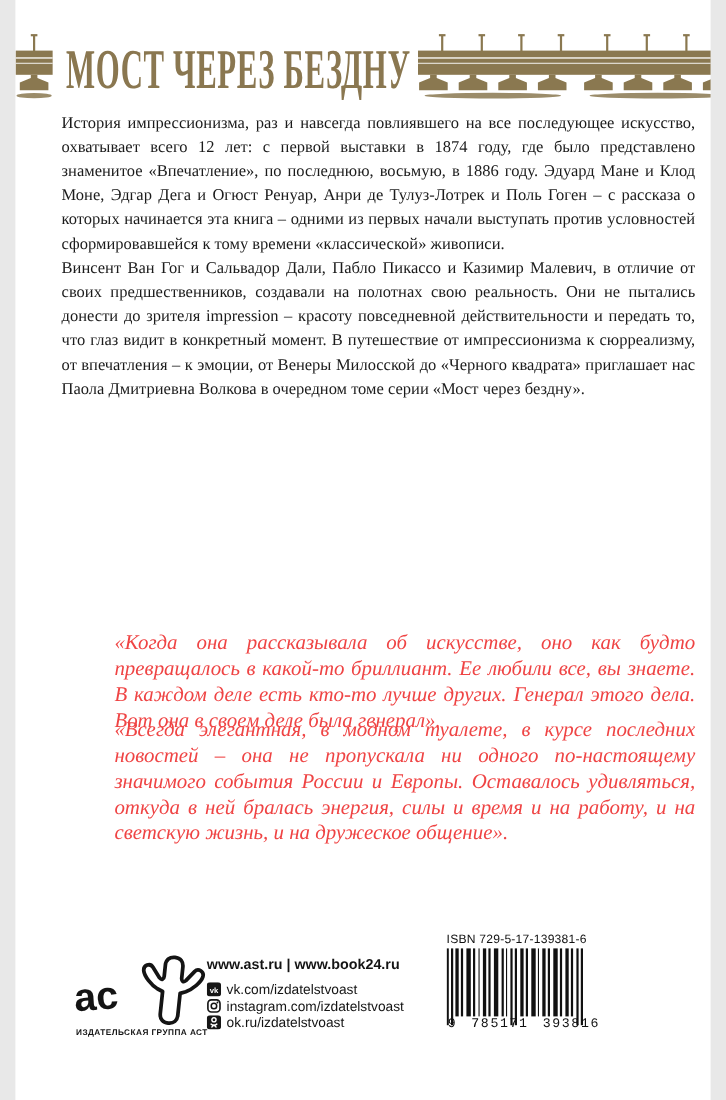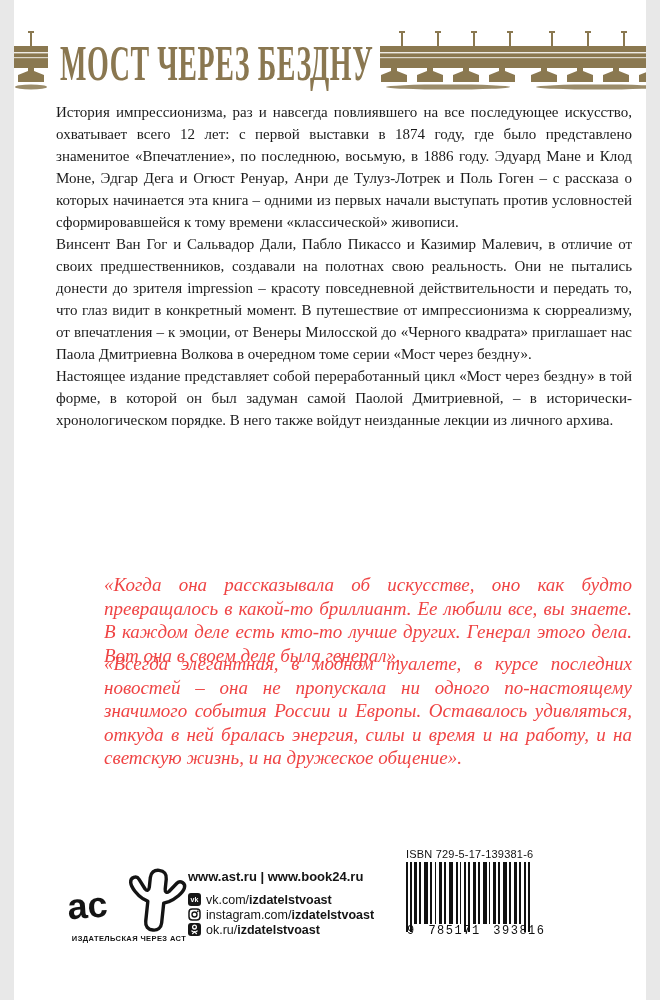--- a/index.html
+++ b/index.html
@@ -51,21 +51,21 @@
     letter-spacing:.4px; text-align:center; color:#141414;
   }
   .links {
     position:absolute; left:174px; top:869px; width:210px;
     font-family:"Liberation Sans", sans-serif; color:#141414;
   }
   .websites { font:700 13px/16px "Liberation Sans", sans-serif; margin-bottom:7px; white-space:nowrap; }
   .social-row { display:flex; align-items:center; height:15px; white-space:nowrap; }
   .social-row .icon { width:13px; height:13px; margin-right:5px; flex:0 0 13px; }
   .social-row .txt { font-size:12.5px; }
-  .social-row .txt b { font-weight:700; }
+  .social-row .txt b { font-weight:400; }
   .barcode-block { position:absolute; left:392px; top:848px; width:128px; font-family:"Liberation Sans", sans-serif; }
   .isbn { font-size:11px; line-height:12px; color:#111; letter-spacing:.2px; white-space:nowrap; }
   .bars { display:block; margin-top:2px; }
   .barcode-digits {
     font:12px/12px "Liberation Mono", monospace; color:#111;
     letter-spacing:1.5px; word-spacing:4px; white-space:nowrap; margin-top:-11px; padding-left:1px;
   }
 </style>
 </head>
 <body>
@@ -120,21 +120,20 @@
         <polygon points="269,38 275,38 275,41 285,45 285,52 259,52 259,45 269,41"></polygon>
       </g>
       <ellipse cx="68" cy="57" rx="62" ry="2.6" opacity=".85"></ellipse>
       <ellipse cx="218" cy="57" rx="62" ry="2.6" opacity=".85"></ellipse>
     </g>
   </svg>
 
   <div class="annotation">
     <p>История импрессионизма, раз и навсегда повлиявшего на все последующее искусство, охватывает всего 12 лет: с первой выставки в 1874 году, где было представлено знаменитое «Впечатление», по последнюю, восьмую, в 1886 году. Эдуард Мане и Клод Моне, Эдгар Дега и Огюст Ренуар, Анри де Тулуз-Лотрек и Поль Гоген – с рассказа о которых начинается эта книга – одними из первых начали выступать против условностей сформировавшейся к тому времени «классической» живописи.</p>
     <p>Винсент Ван Гог и Сальвадор Дали, Пабло Пикассо и Казимир Малевич, в отличие от своих предшественников, создавали на полотнах свою реальность. Они не пытались донести до зрителя impression – красоту повседневной действительности и передать то, что глаз видит в конкретный момент. В путешествие от импрессионизма к сюрреализму, от впечатления – к эмоции, от Венеры Милосской до «Черного квадрата» приглашает нас Паола Дмитриевна Волкова в очередном томе серии «Мост через бездну».</p>
-    <p>Настоящее издание представляет собой переработанный цикл «Мост через бездну» в той форме, в которой он был задуман самой Паолой Дмитриевной, – в исторически-хронологическом порядке. В него также войдут неизданные лекции из личного архива.</p>
   </div>
 
   <div class="quote quote-1">
     <div class="quote-text">«Когда она рассказывала об искусстве, оно как будто превращалось в какой-то бриллиант. Ее любили все, вы знаете. В каждом деле есть кто-то лучше других. Генерал этого дела. Вот она в своем деле была генерал».</div>
   </div>
 
   <div class="quote quote-2">
     <div class="quote-text">«Всегда элегантная, в модном туалете, в курсе последних новостей – она не пропускала ни одного по-настоящему значимого события России и Европы. Оставалось удивляться, откуда в ней бралась энергия, силы и время и на работу, и на светскую жизнь, и на дружеское общение».</div>
   </div>
 
@@ -142,21 +141,21 @@
   <div class="logo-box">
     <svg width="130" height="68" viewBox="0 0 130 68">
 
       <text x="2" y="52" font-family="Liberation Sans, sans-serif" font-weight="700" font-size="36" fill="#141414" transform="rotate(-4 20 50)">ас</text>
 
       <g transform="translate(58,0) rotate(6 30 34)">
         <path d="M32 4 c5 0 8 3 8 8 l0 10 c0 3 2 4 4 2 l7 -9 c3 -4 9 -1 8 4 c-1 5 -8 12 -14 15 l-5 2 l0 20 c0 5 -3 8 -8 8 c-5 0 -8 -3 -8 -8 l0 -20 l-5 -2 c-6 -3 -13 -10 -14 -15 c-1 -5 5 -8 8 -4 l7 9 c2 2 4 1 4 -2 l0 -10 c0 -5 3 -8 8 -8 z" fill="#ffffff" stroke="#141414" stroke-width="3.4" stroke-linejoin="round"></path>
       </g>
     </svg>
   </div>
-  <div class="logo-caption">ИЗДАТЕЛЬСКАЯ ЧЕРЕЗ АСТ</div>
+  <div class="logo-caption">ИЗДАТЕЛЬСКАЯ ГРУППА АСТ</div>
 
   <div class="links">
     <div class="websites">www.ast.ru | www.book24.ru</div>
 
     <div class="social-row">
       <svg class="icon" viewBox="0 0 13 13">
         <rect x="0" y="0" width="13" height="13" rx="3" fill="#161616"></rect>
         <text x="6.5" y="9.4" font-family="Liberation Sans, sans-serif" font-weight="700" font-size="7" fill="#ffffff" text-anchor="middle">vk</text>
       </svg>
       <span class="txt"><span>vk.com/</span><b>izdatelstvoast</b></span>

